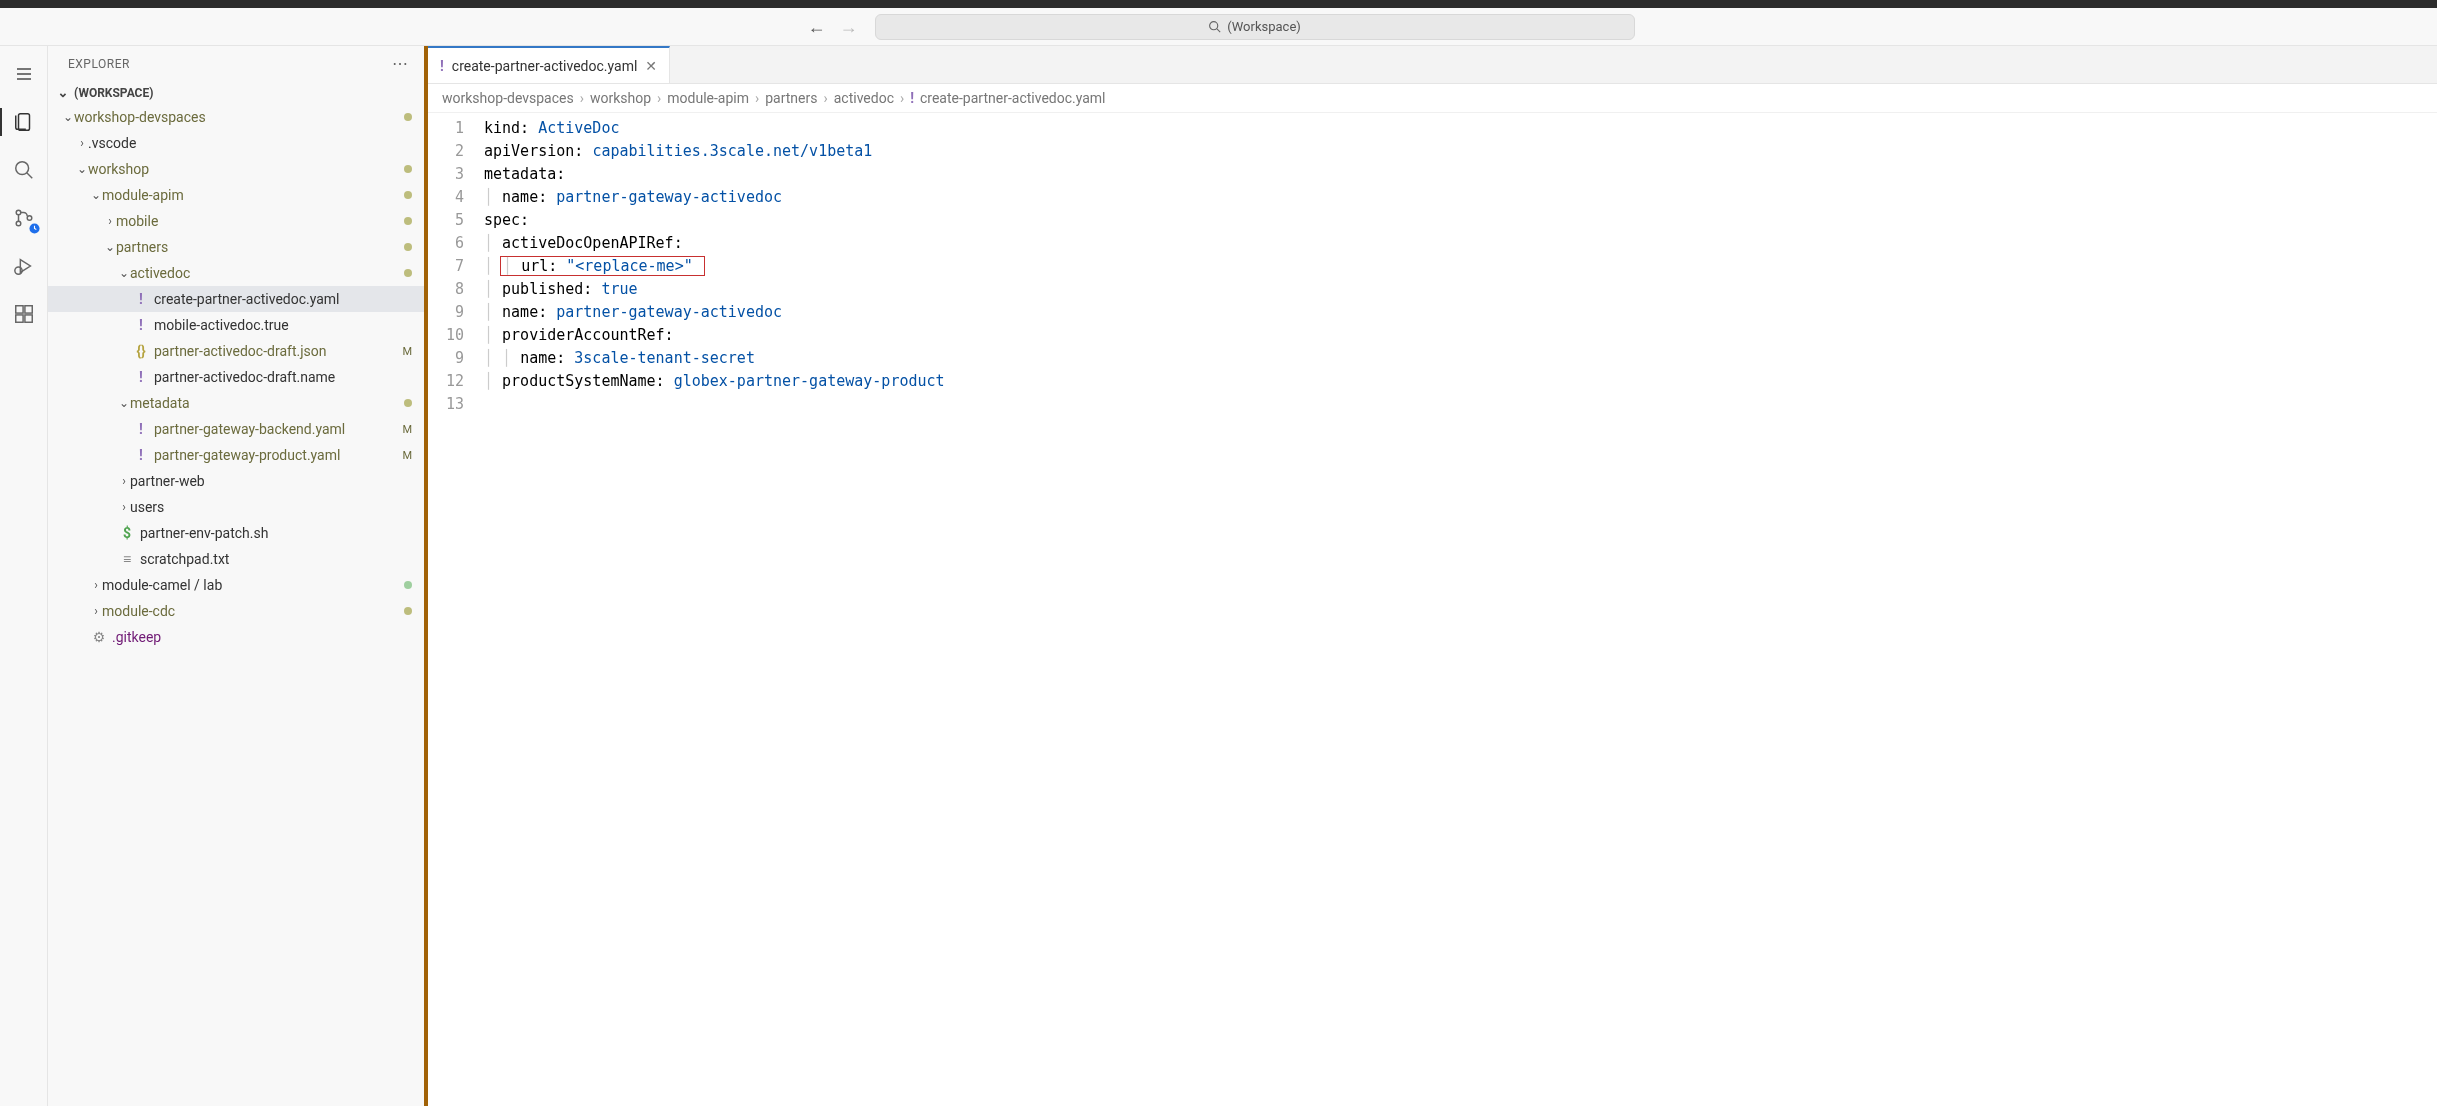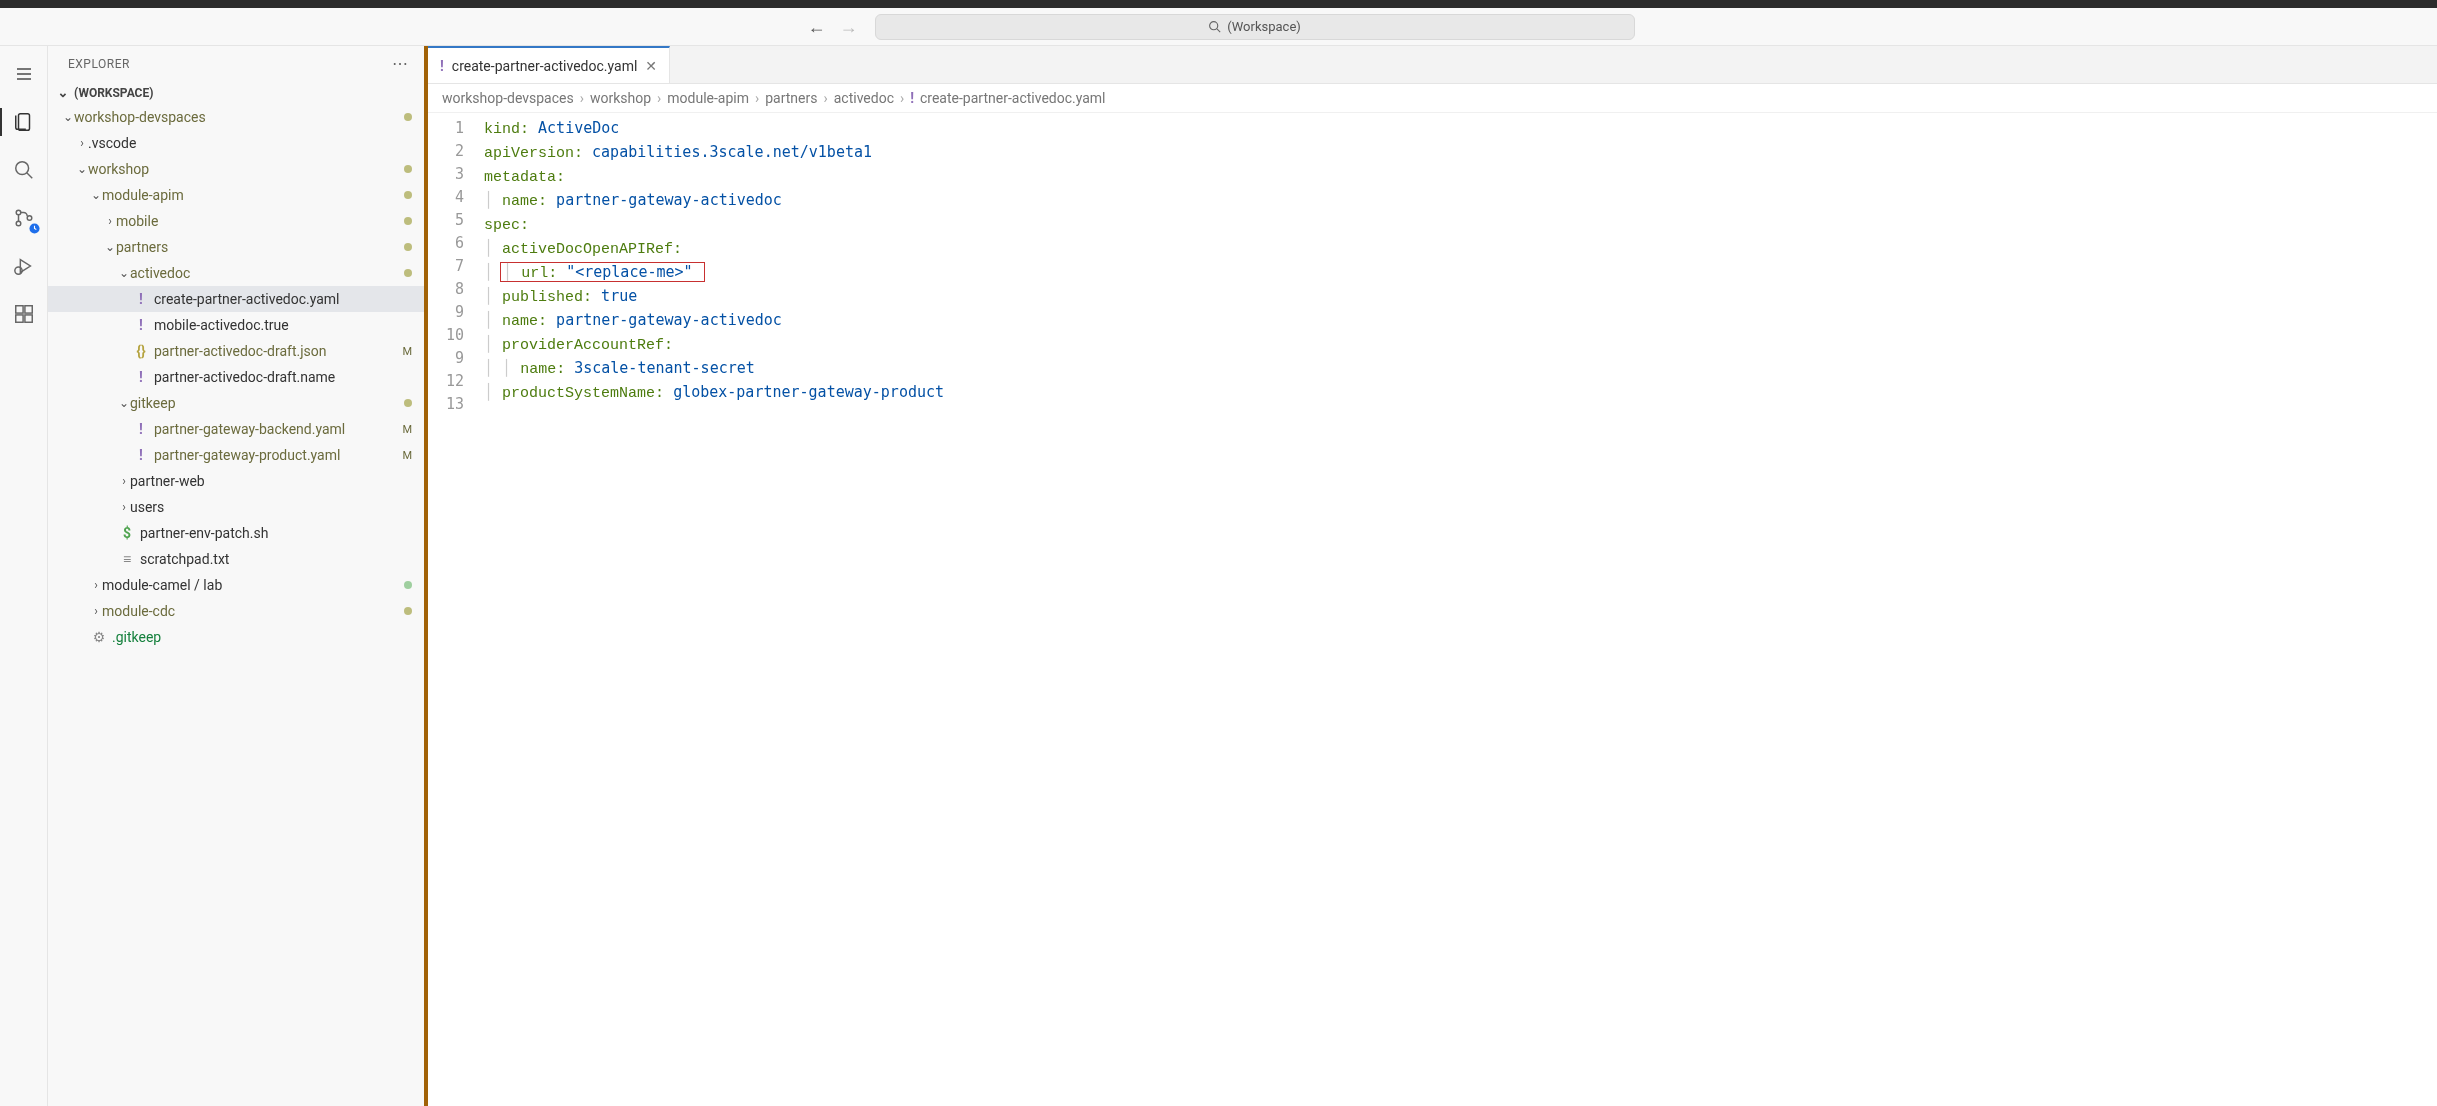--- a/index.html
+++ b/index.html
@@ -58,21 +58,21 @@
 .tree { flex: 1; overflow-y: auto; font-size: 14px; }
 .tree-row {
   display: flex; align-items: center; height: 26px; padding-right: 12px;
   cursor: pointer; white-space: nowrap;
 }
 .tree-row.selected { background: #e4e6ea; }
 .tw { display: inline-block; width: 12px; text-align: center; font-size: 12px; color: #555; }
 .file-icon { display: inline-block; width: 18px; text-align: center; font-size: 14px; margin-right: 4px; }
 .name { flex: 1; color: #333; overflow: hidden; text-overflow: ellipsis; }
 .name.olive { color: #6b6b3d; }
-.name.dim { color: #15803d; }
+.name.dim { color: #701a75; }
 .badge { font-size: 11px; color: #6b6b3d; margin-left: 4px; }
 .dot-m { width: 8px; height: 8px; border-radius: 50%; background: #bdbd7d; }
 .dot-g { width: 8px; height: 8px; border-radius: 50%; background: #9fcf9f; }
 .pad { display:inline-block; }
 
 .editor { flex: 1; display: flex; flex-direction: column; overflow: hidden; background: #fff; }
 .tabs { display: flex; height: 38px; background: #f3f3f3; border-bottom: 1px solid #e5e5e5; }
 .tab {
   display: flex; align-items: center; gap: 8px; padding: 0 12px;
   background: #fff; border-right: 1px solid #e5e5e5; border-top: 2px solid #3478c6;
@@ -81,21 +81,21 @@
 .tab .close { color: #777; font-size: 14px; }
 .breadcrumbs {
   display: flex; align-items: center; gap: 6px; padding: 6px 14px;
   font-size: 14px; color: #777; border-bottom: 1px solid #f0f0f0;
 }
 .bc-sep { color: #aaa; }
 .code-area { flex: 1; display: flex; overflow: auto; font-family: "Menlo","Consolas",monospace; font-size: 15px; line-height: 23px; }
 .gutter { width: 48px; text-align: right; color: #999; padding: 4px 12px 4px 0; user-select: none; }
 .code { padding: 4px 0 4px 8px; }
 .code-line { white-space: pre; }
-.k-key { color: #4d7c0f; font-family: Liberation Mono, monospace; }
+.k-key { color: #000000; }
 .k-val { color: #0451a5; }
 .k-str { color: #0451a5; }
 .k-bool { color: #0451a5; }
 .indent-guide { color: #ccc; }
 .hl-box { border: 1.5px solid #c73030; padding: 0 2px; margin-left: -2px; }
 .ybang { color: #8f6fb8; font-weight: bold; }
 .jcurl { color: #b5a33f; font-weight: bold; }
 .dollar { color: #4fa34f; font-weight: bold; }
 .fico { color: #888; }
 </style>
@@ -249,21 +249,21 @@
 
         <div class="tree-row">
           <span class="pad" style="width:84px"></span>
           <span class="file-icon ybang">!</span>
           <span class="name">partner-activedoc-draft.name</span>
         </div>
 
         <div class="tree-row">
           <span class="pad" style="width:70px"></span>
             <span class="tw">⌄</span>
-          <span class="name olive">gitkeep</span>
+          <span class="name olive">metadata</span>
           <span class="dot-m"></span>
         </div>
 
         <div class="tree-row">
           <span class="pad" style="width:84px"></span>
           <span class="file-icon ybang">!</span>
           <span class="name olive">partner-gateway-backend.yaml</span>
           <span class="badge">M</span>
         </div>
 

